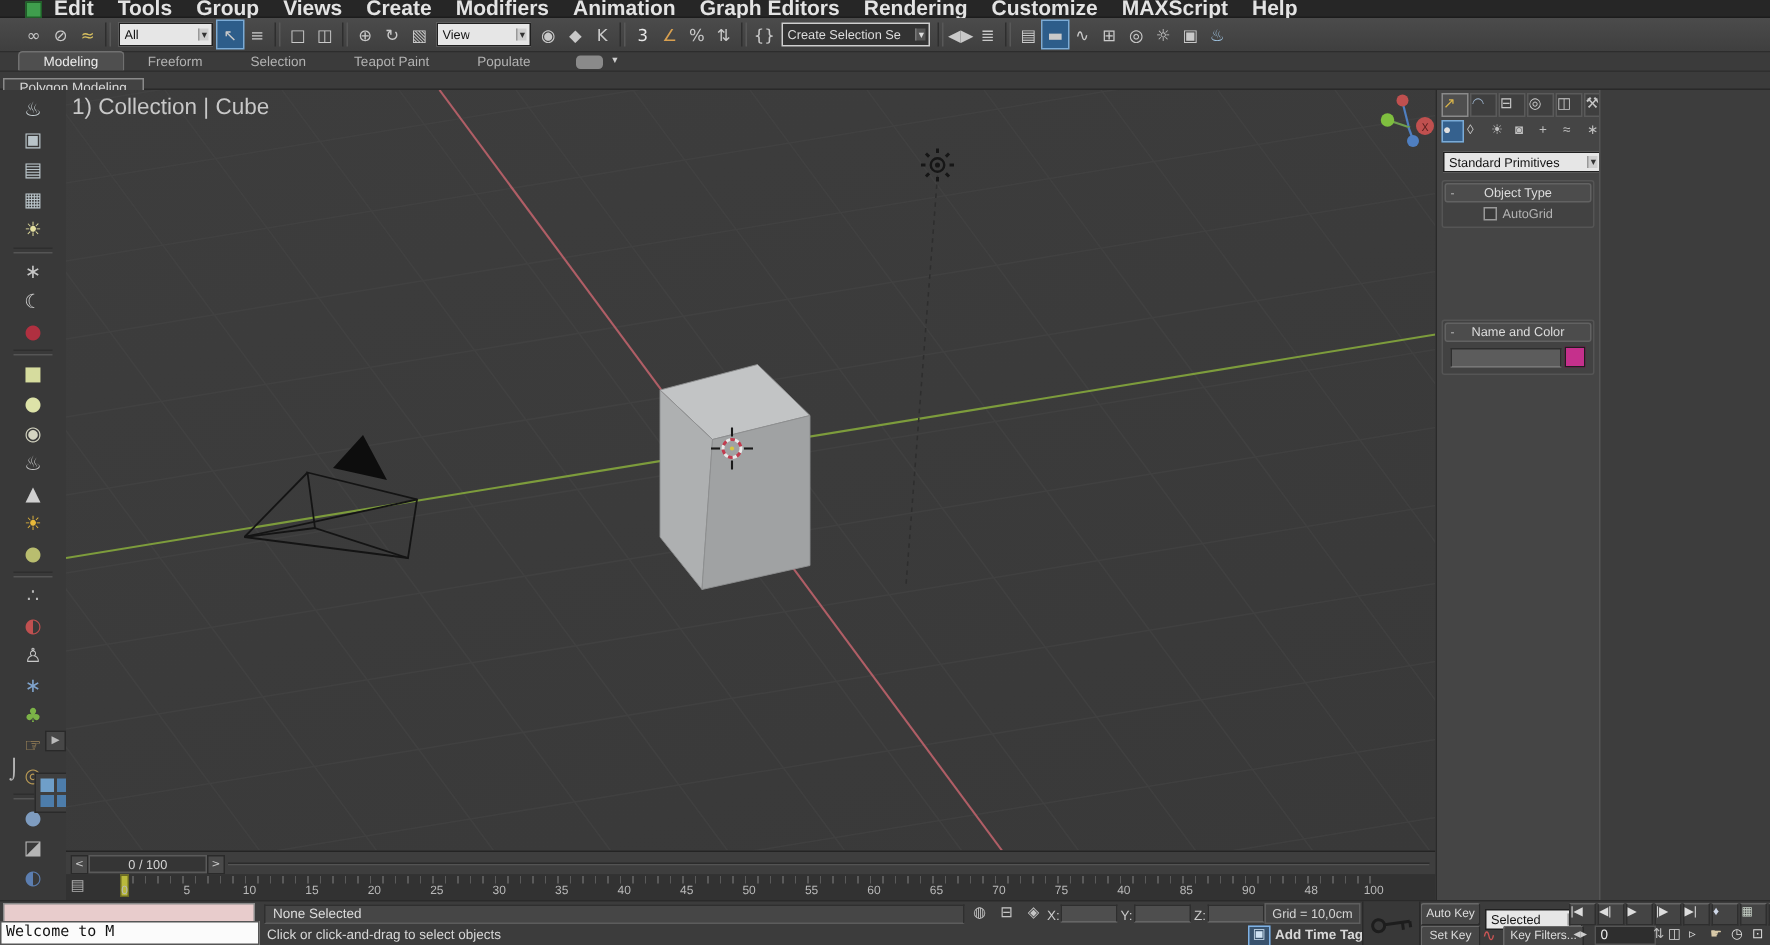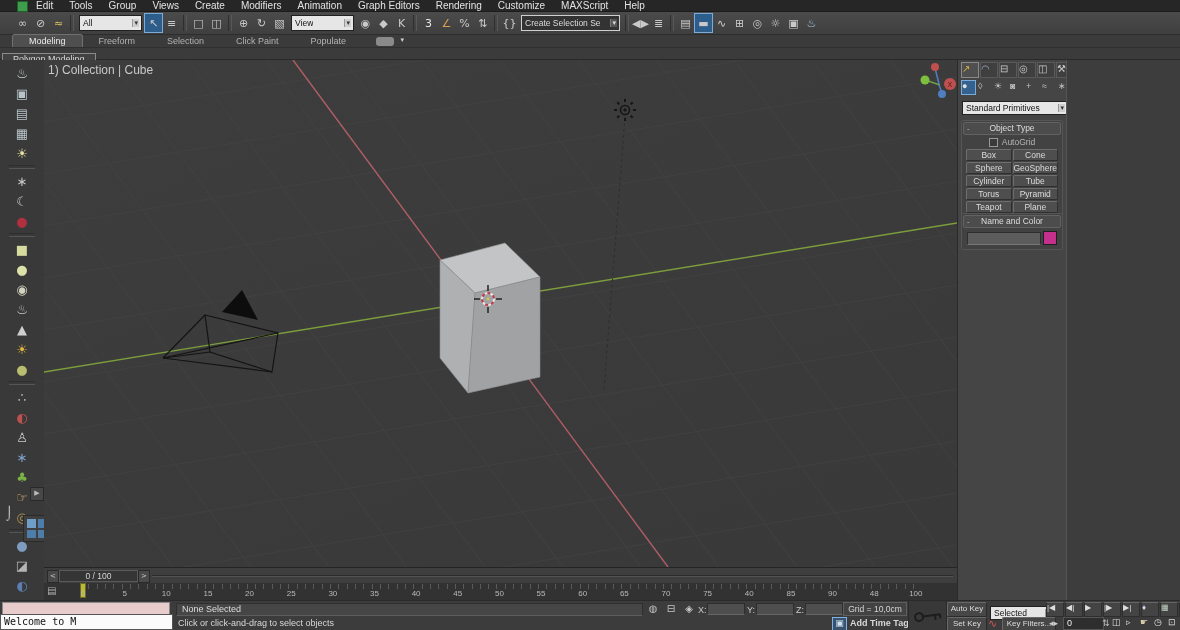--- a/index.html
+++ b/index.html
@@ -2,21 +2,21 @@
 <html><head>
 <meta charset="utf-8">
 <style>
   html,body{margin:0;padding:0;}
   body{width:1180px;height:630px;background:#3f3f3f;font-family:"Liberation Sans",sans-serif;overflow:hidden;position:relative;color:#ddd;-webkit-font-smoothing:antialiased;}
   #app{position:absolute;inset:0;}
   .abs{position:absolute;}
 
   
   .menubar{position:absolute;top:0;left:0;right:0;height:11px;background:#262626;display:flex;align-items:center;padding-left:28px;border-bottom:1px solid #1c1c1c;}
-  .menubar span{font-size:10px;line-height:11px;color:#e3e3e3;padding:0 8px;cursor:default;}
+  .menubar span{font-size:14px;line-height:11px;color:#e3e3e3;padding:0 8px;cursor:default;font-weight:bold;}
   .qat{position:absolute;left:17px;top:1px;width:9px;height:9px;background:#3f9e4d;border:1px solid #1f5f28;}
 
   
   .toolbar{position:absolute;top:12px;left:0;right:0;height:22px;background:linear-gradient(#4b4b4b,#3f3f3f);display:flex;align-items:center;padding-left:14px;gap:1px;border-bottom:1px solid #2d2d2d;}
   .toolbar .ticon,.leftrail .ticon{width:17px;height:18px;display:flex;align-items:center;justify-content:center;font-family:"DejaVu Sans",sans-serif;font-size:11px;color:#c9c9c9;cursor:default;flex:0 0 auto;}
   .ticon.active{background:#2d5d8a;outline:1px solid #7babd6;}
   .tbsep{width:2px;height:16px;border-left:1px solid #2e2e2e;border-right:1px solid #585858;margin:0 2px;flex:0 0 auto;}
   .combo{height:14px;background:#e6e6e6;color:#111;font-size:8.5px;display:flex;align-items:center;justify-content:space-between;border:1px solid #202020;padding:0 2px 0 3px;margin:4px 2px;flex:0 0 auto;}
   .combo i{font-style:normal;white-space:nowrap;overflow:hidden;}
   .combo b{font-weight:normal;font-size:7px;color:#333;background:#cfcfcf;border-left:1px solid #999;padding:0 1px;margin-left:2px;font-family:"DejaVu Sans",sans-serif;}
@@ -37,21 +37,21 @@
   .leftrail .ticon{width:30px;height:20px;font-size:13px;}
   .leftrail .tbsep{width:26px;height:2px;border:none;border-top:1px solid #2e2e2e;border-bottom:1px solid #555;margin:2px 0;}
   .flybtn{position:absolute;left:30px;top:487px;width:12px;height:12px;background:#474747;border:1px solid #292929;color:#bbb;font-size:7px;line-height:11px;text-align:center;font-family:"DejaVu Sans",sans-serif;}
   .flask{position:absolute;left:6px;top:506px;width:14px;height:26px;color:#b5b5b5;font-size:13px;font-family:"DejaVu Sans",sans-serif;}
   .layoutbtn{position:absolute;left:23px;top:515px;width:27px;height:27px;background:#3f3f3f;border:1px solid #2a2a2a;display:grid;grid-template-columns:1fr 1fr;grid-template-rows:1fr 1fr;gap:2px;padding:3px;box-sizing:border-box;}
   .layoutbtn div{background:#4d7dab;}
   .layoutbtn div:first-child{background:#6f9fc9;}
 
   
   .viewport{position:absolute;left:44px;top:60px;width:913px;height:507px;background:linear-gradient(160deg,#3d3d3d,#393939);overflow:hidden;}
-  .vplabel{position:absolute;left:4px;top:3px;font-size:12px;color:#c8c8c8;}
+  .vplabel{position:absolute;left:4px;top:3px;font-size:15px;color:#c8c8c8;}
 
   
   .tslider{position:absolute;left:44px;top:567px;width:913px;height:15px;background:#3e3e3e;border-top:1px solid #242424;border-bottom:1px solid #2a2a2a;}
   .tsbtn{position:absolute;top:2px;width:10px;height:11px;background:#4a4a4a;border:1px solid #2a2a2a;color:#ccc;font-size:7px;line-height:10px;text-align:center;font-family:"DejaVu Sans",sans-serif;}
   .tsval{position:absolute;left:15px;top:2px;width:77px;height:10px;background:#353535;border:1px solid #5a5a5a;color:#d5d5d5;font-size:8.5px;line-height:10px;text-align:center;}
   .tstrack{position:absolute;left:108px;right:4px;top:7px;height:1px;background:#2b2b2b;border-bottom:1px solid #535353;}
   .trackbar{position:absolute;left:44px;top:583px;width:913px;height:17px;background:#323232;border-bottom:1px solid #262626;}
   .mce{position:absolute;left:3px;top:2px;width:14px;height:12px;color:#b0b0b0;font-size:10px;font-family:"DejaVu Sans",sans-serif;line-height:12px;}
   .ticks{position:absolute;left:36px;top:1px;width:840px;height:5px;background:repeating-linear-gradient(90deg,#5a5a5a 0px,#5a5a5a 1px,transparent 1px,transparent 8.33px);}
   .thandle{position:absolute;left:36px;top:0px;width:6px;height:15px;background:#b9b93c;border:1px solid #6b6b22;box-sizing:border-box;}
@@ -175,21 +175,21 @@
       <span class="ticon">☼</span>
       <span class="ticon">▣</span>
       <span class="ticon" style="color: rgb(159, 195, 224);">♨</span>
     </div>
 
   <div class="tabsrow">
     <div style="display:flex;align-items:flex-end;margin-top:28px;">
         <span class="tab active">Modeling</span>
         <span class="tab">Freeform</span>
         <span class="tab">Selection</span>
-        <span class="tab">Click Paint</span>
+        <span class="tab">Teapot Paint</span>
         <span class="tab">Populate</span>
       </div>
     <span class="ribcfg"></span>
   </div>
   <div class="panelstrip">
     <span class="pm">Polygon Modeling</span>
   </div>
 
   <div class="leftrail">
       <span class="ticon" style="color: rgb(205, 214, 218);">♨</span>
@@ -393,32 +393,20 @@
     </div>
     <div class="rollout" style="top:60px;">
       <div class="ro-head">
         <span class="minus">-</span>
         <span>Object Type</span>
       </div>
       <div class="agrow">
         <span class="cb"></span>
         <label>AutoGrid</label>
       </div>
-      <div class="btngrid">
-          <button>Box</button>
-          <button>Cone</button>
-          <button>Sphere</button>
-          <button>GeoSphere</button>
-          <button>Cylinder</button>
-          <button>Tube</button>
-          <button>Torus</button>
-          <button>Pyramid</button>
-          <button>Teapot</button>
-          <button>Plane</button>
-        </div>
     </div>
     <div class="rollout" style="top:153px;">
       <div class="ro-head">
         <span class="minus">-</span>
         <span>Name and Color</span>
       </div>
       <div class="namerow">
         <div class="namefield"></div>
         <div class="swatch"></div>
       </div>

